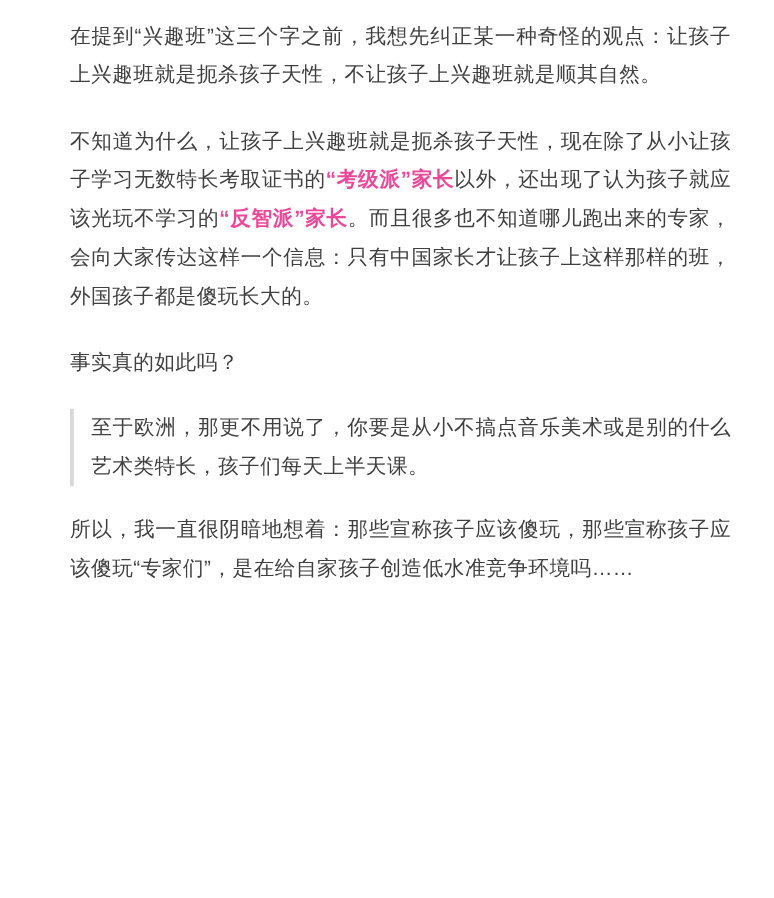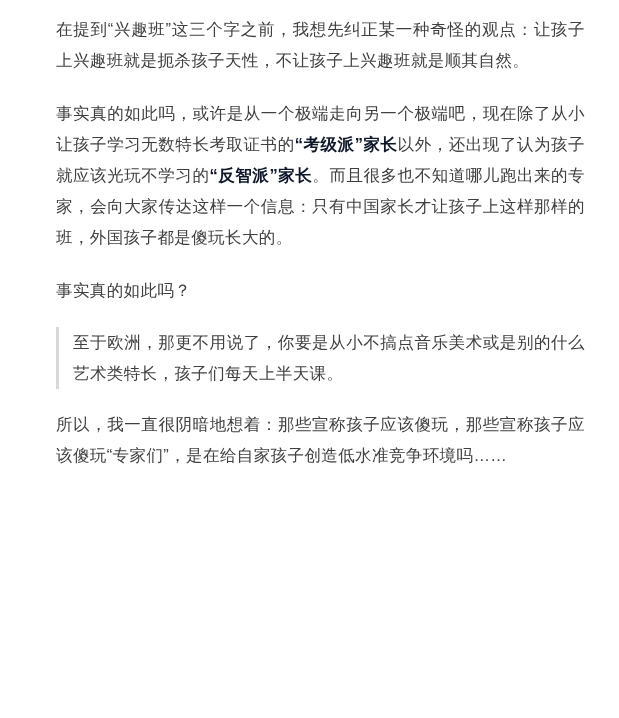--- a/index.html
+++ b/index.html
@@ -25,21 +25,21 @@
     line-height: 31px;
     color: #3f3f3f;
     letter-spacing: 0.4px;
     margin: 0 0 22px 0;
     text-align: justify;
   }
   .para.q {
     margin-bottom: 21px;
   }
   .hl {
-    color: #0f172a;
+    color: #ec4899;
     font-weight: bold;
   }
   .quote-block {
     border-left: 3px solid #d8d8d8;
     padding-left: 14px;
     margin: 0 0 20px 0;
   }
   .quote-block .para:last-child {
     margin-bottom: 0;
   }
@@ -50,21 +50,21 @@
 </head>
 <body>
 
 <div class="article">
 
   <p class="para">
     <span>在提到“兴趣班”这三个字之前，我想先纠正某一种奇怪的观点：让孩子上兴趣班就是扼杀孩子天性，不让孩子上兴趣班就是顺其自然。</span>
   </p>
 
   <p class="para">
-    <span>事实真的如此吗，或许是从一个极端走向另一个极端吧，现在除了从小让孩子学习无数特长考取证书的</span><span class="hl">“考级派”家长</span><span>以外，还出现了认为孩子就应该光玩不学习的</span><span class="hl">“反智派”家长</span><span>。而且很多也不知道哪儿跑出来的专家，会向大家传达这样一个信息：只有中国家长才让孩子上这样那样的班，外国孩子都是傻玩长大的。</span>
+    <span>不知道为什么，让孩子上兴趣班就是扼杀孩子天性，现在除了从小让孩子学习无数特长考取证书的</span><span class="hl">“考级派”家长</span><span>以外，还出现了认为孩子就应该光玩不学习的</span><span class="hl">“反智派”家长</span><span>。而且很多也不知道哪儿跑出来的专家，会向大家传达这样一个信息：只有中国家长才让孩子上这样那样的班，外国孩子都是傻玩长大的。</span>
   </p>
 
   <p class="para q">
     <span>事实真的如此吗？</span>
   </p>
 
   <div class="quote-block">
     <p class="para">
       <span>至于欧洲，那更不用说了，你要是从小不搞点音乐美术或是别的什么艺术类特长，孩子们每天上半天课。</span>
     </p>

